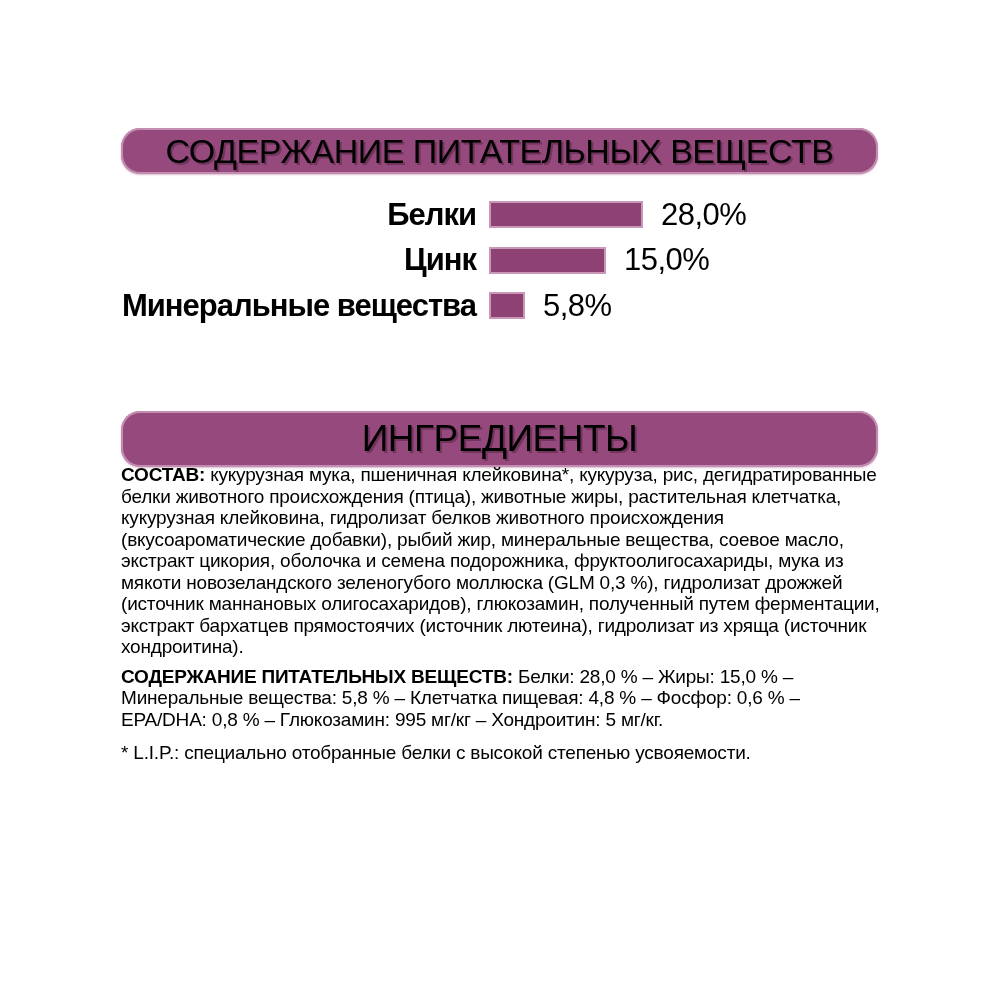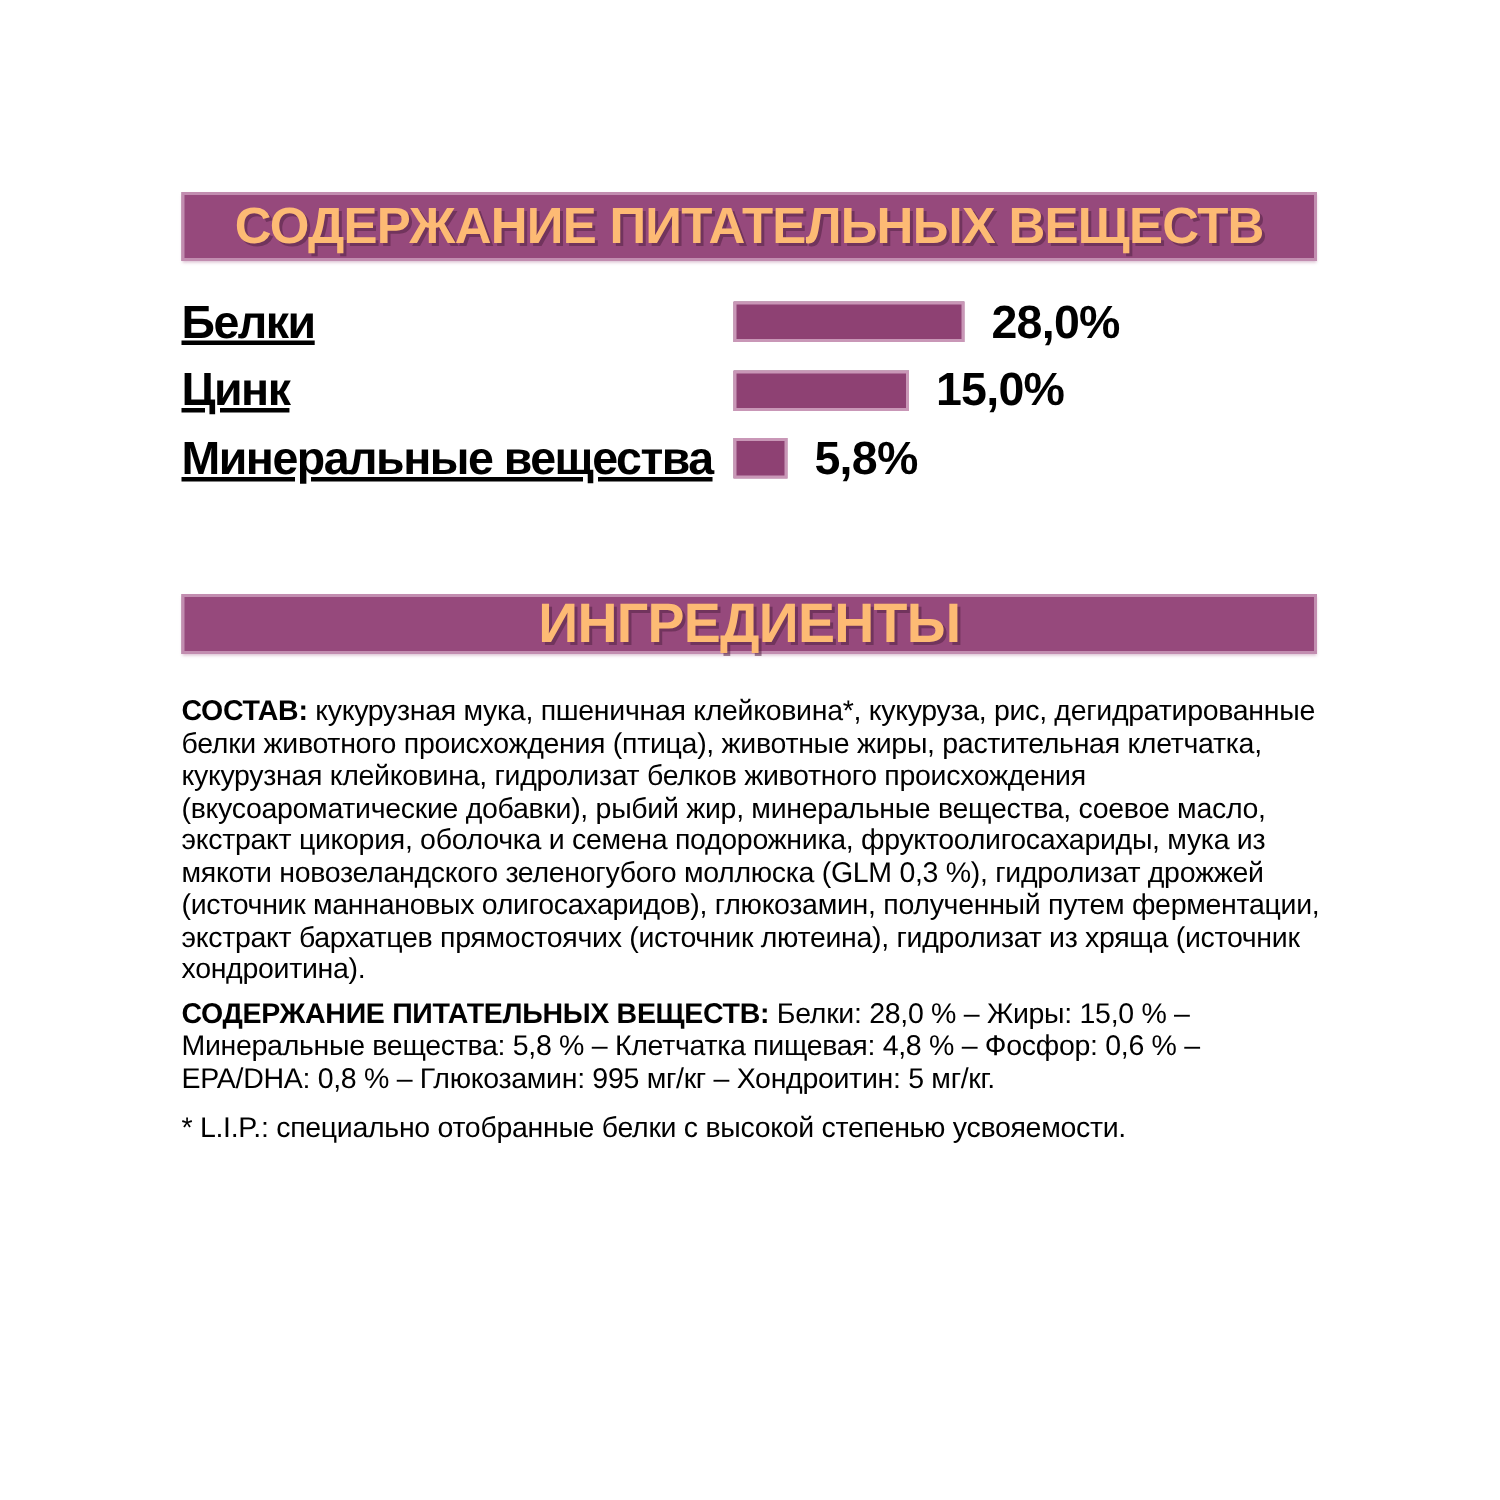--- a/index.html
+++ b/index.html
@@ -18,69 +18,69 @@
   }
   .banner {
     position: absolute;
     left: 121px;
     width: 757px;
     background: #96497c;
     box-shadow: inset 0 0 0 2px rgba(232,196,218,0.55), 0 1px 2px rgba(150,73,124,0.35);
     display: flex;
     align-items: center;
     justify-content: center;
-    color: #fdba74;
-    font-weight: 700;
+    color: #000000;
+    font-weight: 400;
     letter-spacing: -0.5px;
     white-space: nowrap;
+    border-radius: 19px;
   }
   .banner-1 {
     top: 128px;
     height: 46px;
     font-size: 34px;
     text-shadow: 2px 2px 0 rgba(84,34,68,0.55);
   }
   .banner-2 {
-    top: 396px;
-    height: 40px;
+    top: 411px;
+    height: 56px;
     font-size: 37px;
     text-shadow: 2px 2px 0 rgba(84,34,68,0.55);
   }
   .chart {
     position: absolute;
     left: 121px;
     top: 192px;
     width: 757px;
   }
   .chart-row {
     display: flex;
     align-items: center;
     height: 45.5px;
   }
   .chart-label {
     width: 355px;
     flex: 0 0 355px;
-    text-align: left;
+    text-align: right;
     padding-right: 13px;
     font-size: 31px;
     font-weight: 700;
     letter-spacing: -1px;
     white-space: nowrap;
-    text-decoration: underline;
   }
   .bar {
     height: 27px;
     background: #8e4173;
     box-shadow: inset 0 0 0 2px rgba(233,198,220,0.65);
     flex: 0 0 auto;
   }
   .chart-value {
     margin-left: 18px;
     font-size: 31px;
-    font-weight: 700;
+    font-weight: 400;
     letter-spacing: -0.5px;
     white-space: nowrap;
   }
   .textblock {
     position: absolute;
     left: 121px;
     top: 464px;
     width: 759px;
     font-size: 19px;
     line-height: 21.5px;

